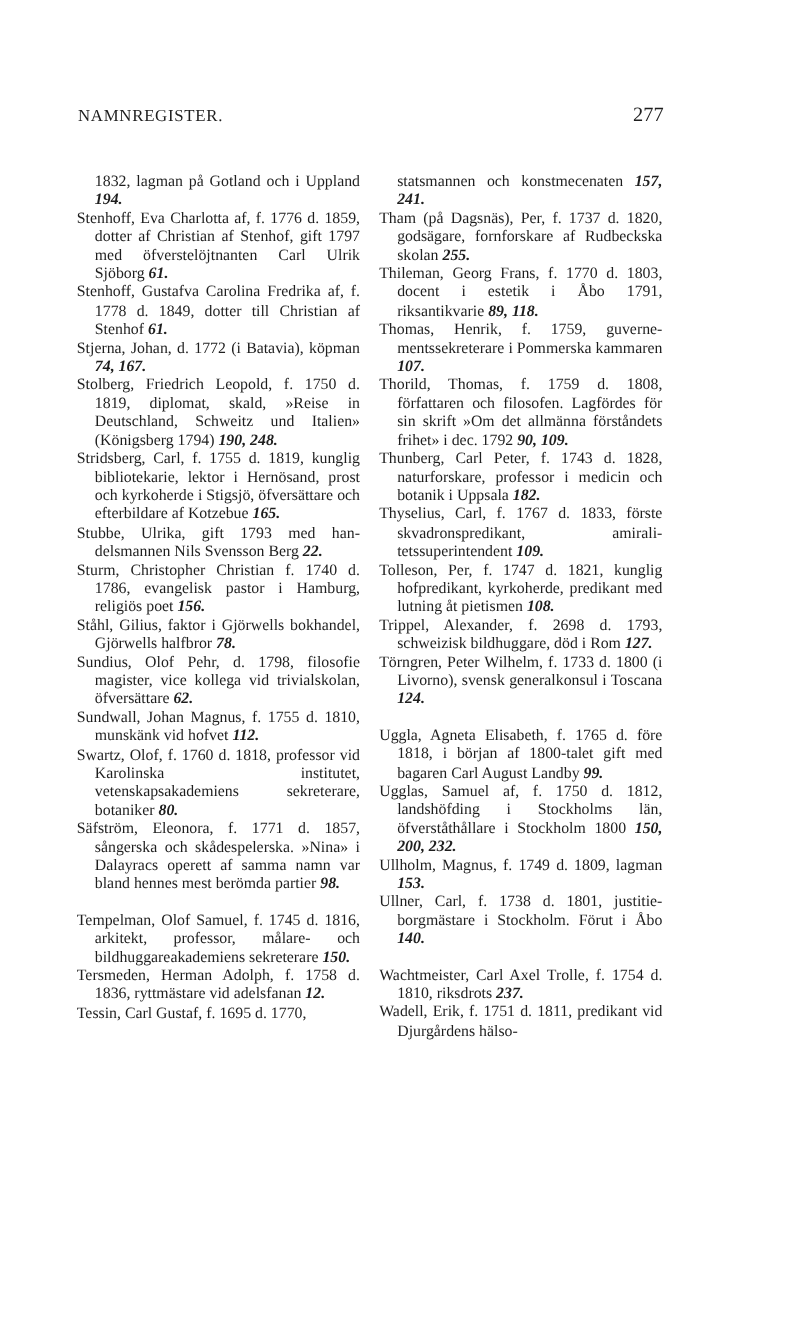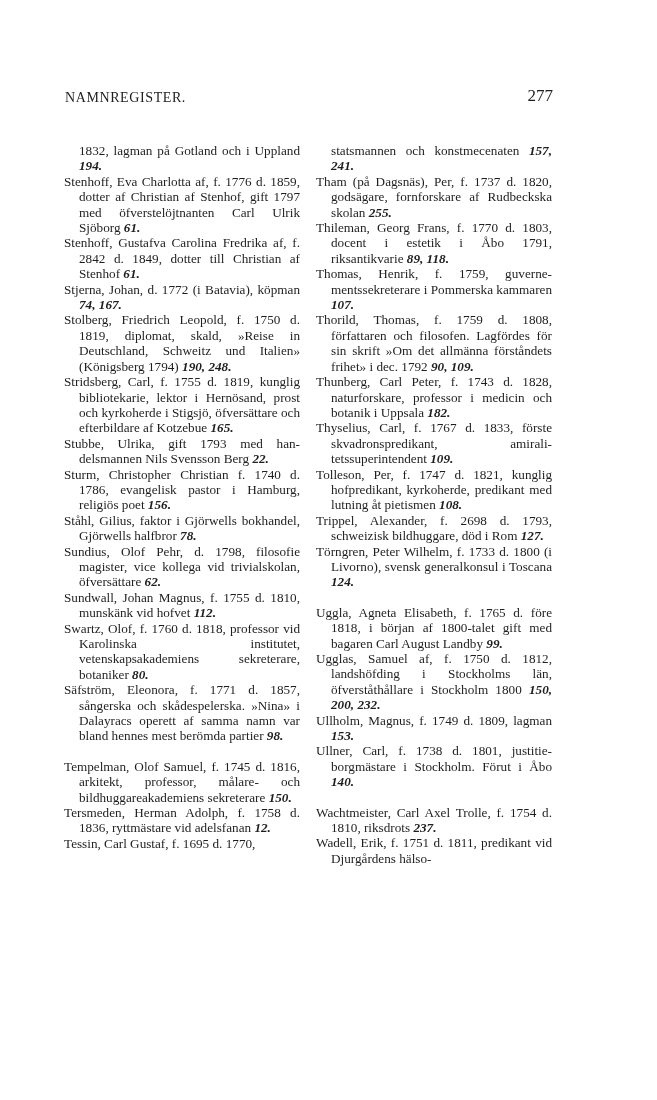--- a/index.html
+++ b/index.html
@@ -21,21 +21,21 @@
 <body>
 
 <div class="header">
   <div class="running-title">NAMNREGISTER.</div>
   <div class="page-number">277</div>
 </div>
 
 <div class="col left">
     <p class="entry cont"><span>1832, lagman på Gotland och i Uppland</span> <span class="pages">194.</span></p>
     <p class="entry"><span>Stenhoff, Eva Charlotta af, f. 1776 d. 1859, dotter af Christian af Stenhof, gift 1797 med öfverste­löjtnanten Carl Ulrik Sjöborg</span> <span class="pages">61.</span></p>
-    <p class="entry"><span>Stenhoff, Gustafva Carolina Fredrika af, f. 2842 d. 1849, dotter till Christian af Stenhof</span> <span class="pages">61.</span></p>
+    <p class="entry"><span>Stenhoff, Gustafva Carolina Fredrika af, f. 1778 d. 1849, dotter till Christian af Stenhof</span> <span class="pages">61.</span></p>
     <p class="entry"><span>Stjerna, Johan, d. 1772 (i Batavia), köpman</span> <span class="pages">74, 167.</span></p>
     <p class="entry"><span>Stolberg, Friedrich Leopold, f. 1750 d. 1819, diplomat, skald, »Reise in Deutschland, Schweitz und Ita­lien» (Königsberg 1794)</span> <span class="pages">190, 248.</span></p>
     <p class="entry"><span>Stridsberg, Carl, f. 1755 d. 1819, kunglig bibliotekarie, lektor i Hernösand, prost och kyrkoherde i Stigsjö, öfversättare och efter­bildare af Kotzebue</span> <span class="pages">165.</span></p>
     <p class="entry"><span>Stubbe, Ulrika, gift 1793 med han­delsmannen Nils Svensson Berg</span> <span class="pages">22.</span></p>
     <p class="entry"><span>Sturm, Christopher Christian f. 1740 d. 1786, evangelisk pastor i Ham­burg, religiös poet</span> <span class="pages">156.</span></p>
     <p class="entry"><span>Ståhl, Gilius, faktor i Gjörwells bok­handel, Gjörwells halfbror</span> <span class="pages">78.</span></p>
     <p class="entry"><span>Sundius, Olof Pehr, d. 1798, filosofie magister, vice kollega vid trivial­skolan, öfversättare</span> <span class="pages">62.</span></p>
     <p class="entry"><span>Sundwall, Johan Magnus, f. 1755 d. 1810, munskänk vid hofvet</span> <span class="pages">112.</span></p>
     <p class="entry"><span>Swartz, Olof, f. 1760 d. 1818, pro­fessor vid Karolinska institutet, vetenskapsakademiens sekreterare, botaniker</span> <span class="pages">80.</span></p>
     <p class="entry"><span>Säfström, Eleonora, f. 1771 d. 1857, sångerska och skådespelerska. »Nina» i Dalayracs operett af samma namn var bland hennes mest berömda partier</span> <span class="pages">98.</span></p>

